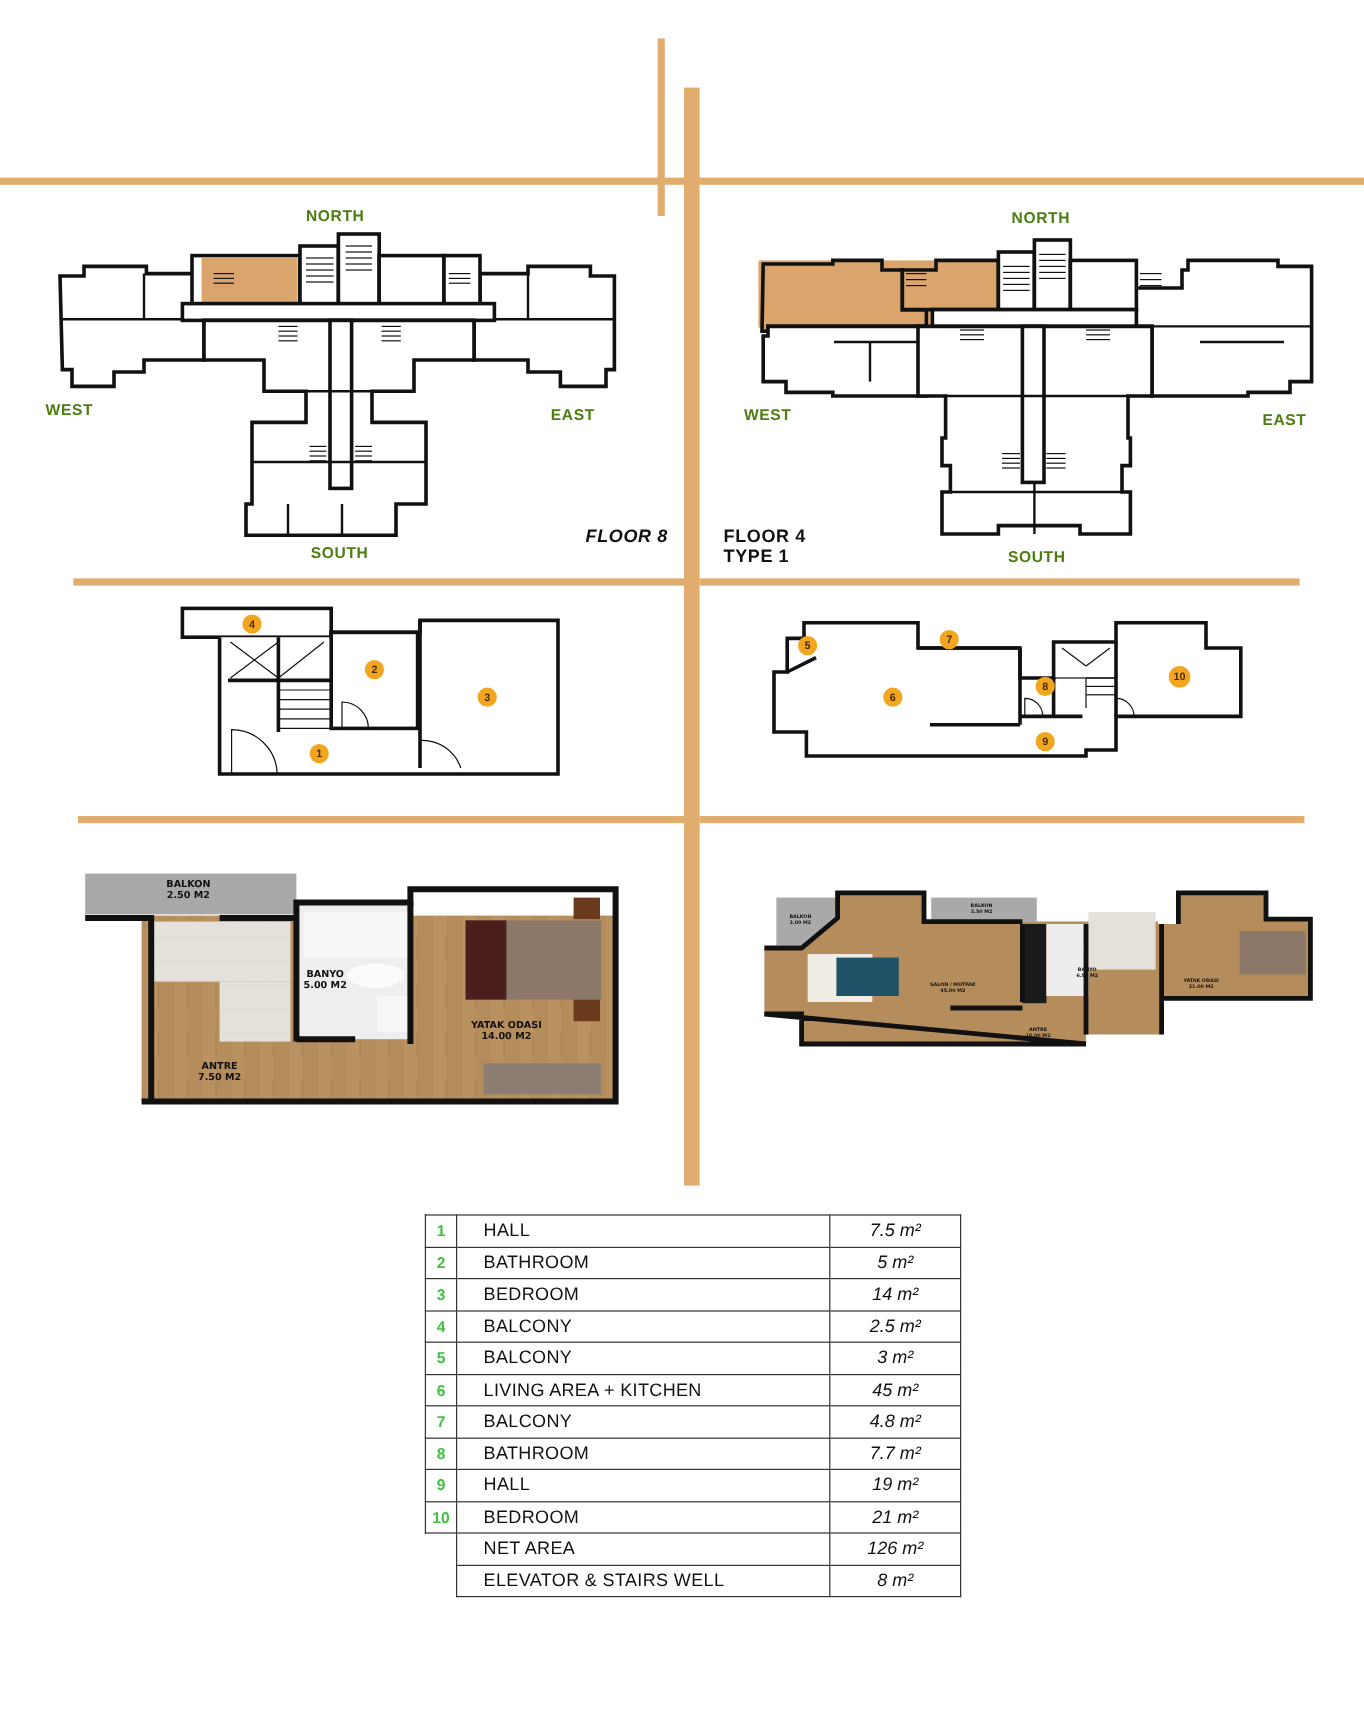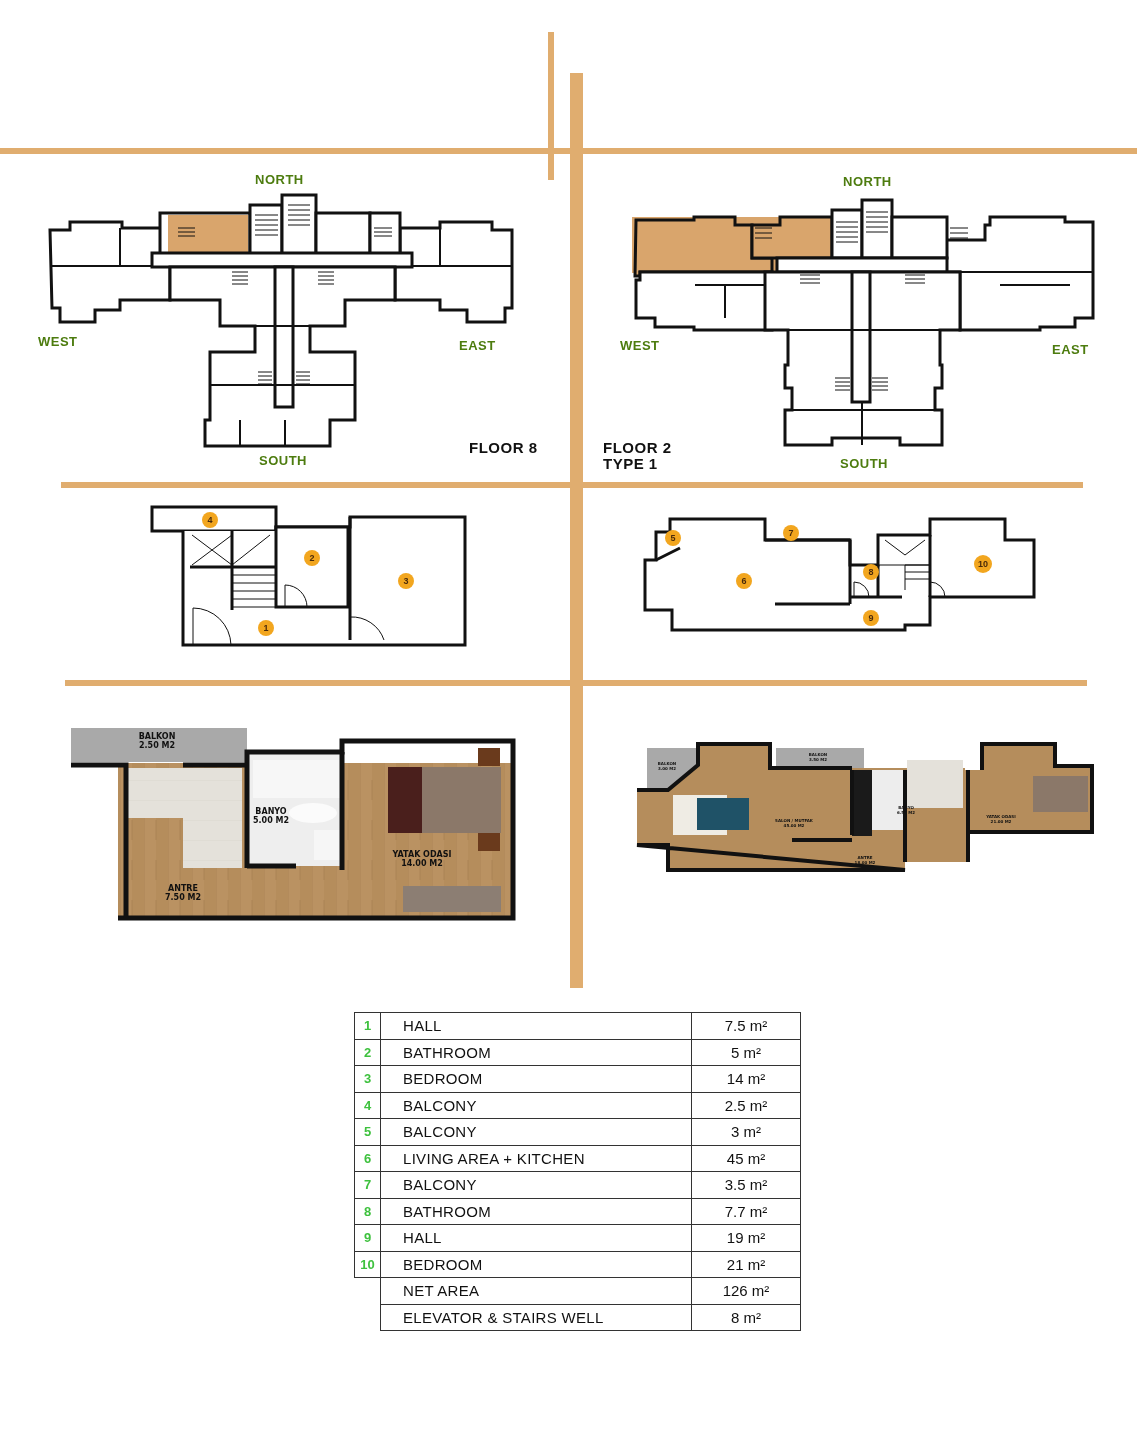--- a/index.html
+++ b/index.html
@@ -14,41 +14,41 @@
   .stair{fill:none;stroke:#111;stroke-width:1;}
   .badge circle{fill:#f2a61f;}
   .badge text{font-family:"Liberation Sans",sans-serif;font-weight:bold;font-size:9px;fill:#4a2a0a;text-anchor:middle;dominant-baseline:central;}
   .rl{font-family:"DejaVu Sans",sans-serif;font-weight:bold;fill:#111;text-anchor:middle;}
   
   table.area{position:absolute;left:354px;top:1012px;border-collapse:collapse;font-size:15px;}
   table.area td{border:1px solid #333;height:25.5px;padding:0;}
   td.num{width:25px;color:#3ec13e;font-weight:bold;font-size:13px;text-align:center;}
   td.nonum{border:none !important;width:25px;}
   td.name{width:288px;padding-left:22px !important;letter-spacing:0.3px;}
-  td.val{width:108px;text-align:center;}
+  td.val{width:108px;text-align:center;font-style:italic;}
   tr.gross td{height:36px;}
   tr.gross td.name,tr.gross td.val{color:#44d244;font-weight:bold;font-size:19px;}
 </style>
 </head>
 <body>
 
 <div class="bar" style="left:548px;top:32px;width:6px;height:148px;"></div>
 <div class="bar" style="left:570px;top:73px;width:13px;height:915px;"></div>
 <div class="bar" style="left:0;top:148px;width:1137px;height:6px;"></div>
 <div class="bar" style="left:61px;top:482px;width:509px;height:6px;"></div>
 <div class="bar" style="left:583px;top:482px;width:500px;height:6px;"></div>
 <div class="bar" style="left:65px;top:680px;width:505px;height:6px;"></div>
 <div class="bar" style="left:583px;top:680px;width:504px;height:6px;"></div>
 
 <div>
   <span class="lbl" style="left:255px;top:172px;">NORTH</span>
   <span class="lbl" style="left:38px;top:334px;">WEST</span>
   <span class="lbl" style="left:459px;top:338px;">EAST</span>
   <span class="lbl" style="left:259px;top:453px;">SOUTH</span>
-  <span class="flabel" style="left:469px;top:440px;">FLOOR 8</span>
+  <span class="flabel" style="left:488px;top:440px;font-style:italic;">FLOOR 8</span>
   <svg width="1" height="1" style="left:0;top:0;">
 
     <rect class="hl" x="166" y="213" width="82" height="40"></rect>
 
     <path class="w" d="M50 230 L70 230 L70 222 L122 222 L122 228 L165 228 L165 258 L170 258 L170 300 L120 300 L120 310 L95 310 L95 322 L60 322 L60 308 L52 308 Z"></path>
     <line class="wt" x1="52" y1="266" x2="170" y2="266"></line>
     <line class="wt" x1="120" y1="228" x2="120" y2="266"></line>
 
     <path class="w" d="M400 228 L440 228 L440 222 L492 222 L492 230 L512 230 L512 308 L505 308 L505 322 L467 322 L467 310 L440 310 L440 300 L395 300 L395 258 L400 258 Z"></path>
     <line class="wt" x1="395" y1="266" x2="512" y2="266"></line>
@@ -108,21 +108,21 @@
     </g>
   </svg>
 </div>
 
 <div>
   <span class="lbl" style="left:843px;top:174px;">NORTH</span>
   <span class="lbl" style="left:620px;top:338px;">WEST</span>
   <span class="lbl" style="left:1052px;top:342px;">EAST</span>
   <span class="lbl" style="left:840px;top:456px;">SOUTH</span>
   <div class="flabel" style="left:603px;top:440px;">
-    <div>FLOOR 2</div>
+    <div>FLOOR 4</div>
     <div>TYPE 1</div>
   </div>
   <svg width="1" height="1" style="left:0;top:0;">
 
     <rect class="hl" x="632" y="217" width="200" height="56"></rect>
 
     <path class="w" d="M636 220 L694 220 L694 217 L735 217 L735 225 L752 225 L752 258 L772 258 L772 272 L640 272 L640 276 L635 276 Z" style="fill:#d9a56c"></path>
     <path class="w" d="M640 272 L772 272 L772 330 L694 330 L694 327 L655 327 L655 318 L636 318 L636 280 L640 280 Z"></path>
     <line class="wt" x1="695" y1="285" x2="765" y2="285"></line>
     <line class="wt" x1="725" y1="285" x2="725" y2="318"></line>
@@ -363,21 +363,21 @@
         <td class="val">3 m²</td>
       </tr>
     <tr>
         <td class="num">6</td>
         <td class="name">LIVING AREA + KITCHEN</td>
         <td class="val">45 m²</td>
       </tr>
     <tr>
         <td class="num">7</td>
         <td class="name">BALCONY</td>
-        <td class="val">3.5 m²</td>
+        <td class="val">4.8 m²</td>
       </tr>
     <tr>
         <td class="num">8</td>
         <td class="name">BATHROOM</td>
         <td class="val">7.7 m²</td>
       </tr>
     <tr>
         <td class="num">9</td>
         <td class="name">HALL</td>
         <td class="val">19 m²</td>

